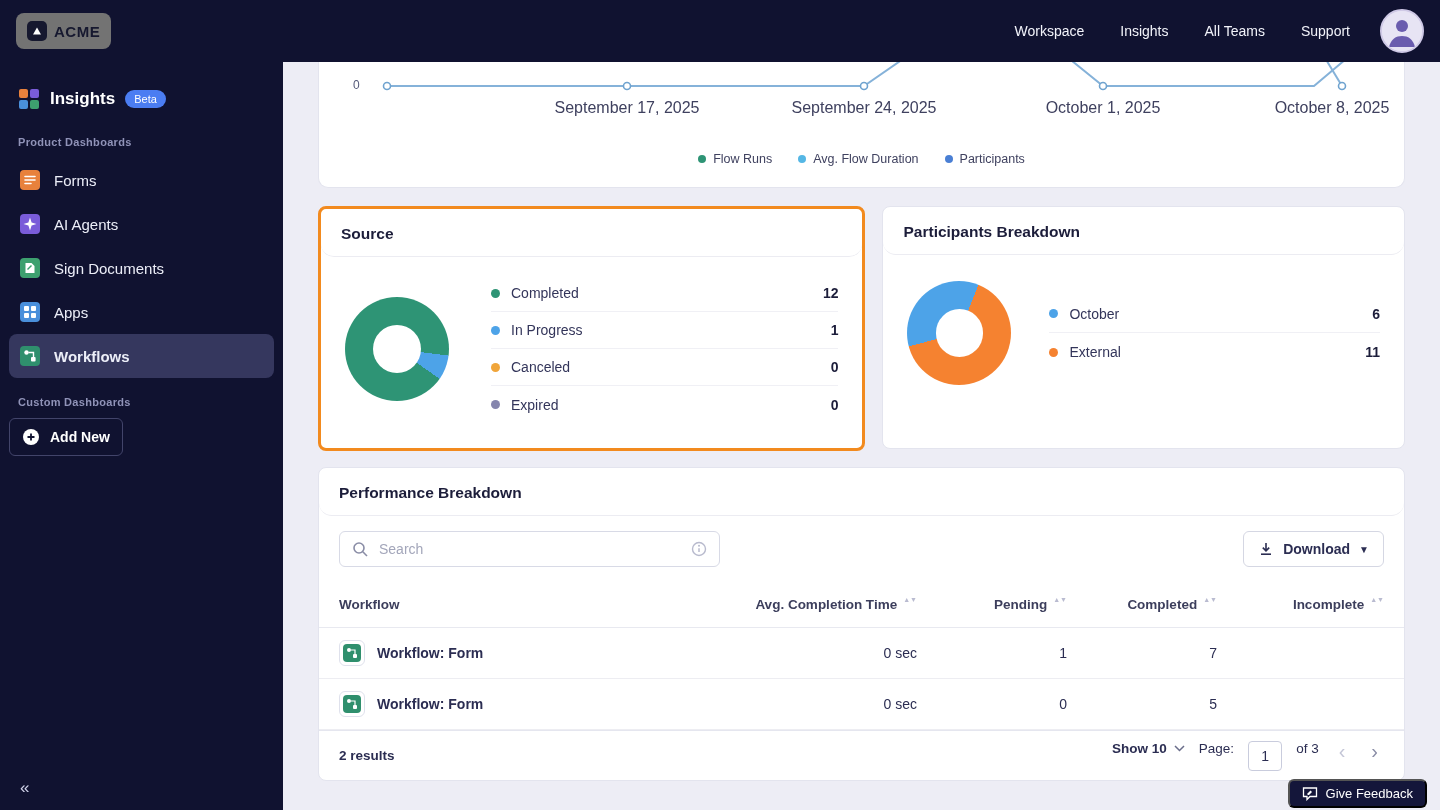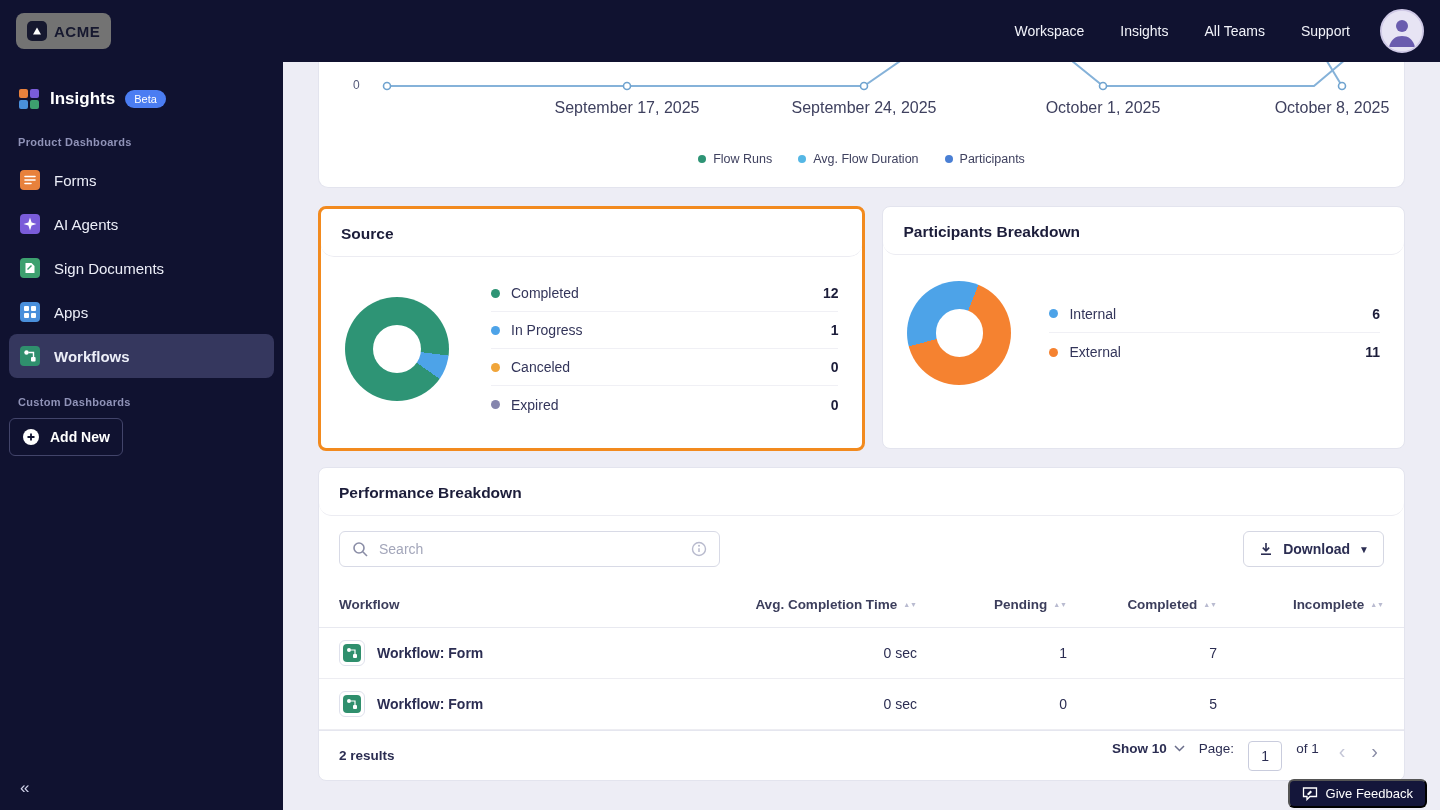--- a/index.html
+++ b/index.html
@@ -53,21 +53,21 @@
   
   .perf-card{width:1087px;margin-top:16px;height:314px;overflow:hidden;}
   .toolbar{display:flex;align-items:center;justify-content:space-between;padding:15px 20px;}
   .search{display:flex;align-items:center;gap:9px;width:381px;height:36px;border:1px solid #d8dae6;border-radius:6px;padding:0 12px;background:#fff;}
   .search input{border:none;outline:none;flex:1;font-size:14px;color:#33355a;font-family:"Liberation Sans",sans-serif;background:transparent;}
   .search input::placeholder{color:#a3a6ba;}
   .download-btn{display:flex;align-items:center;gap:9px;height:36px;border:1px solid #d5d7e3;border-radius:6px;padding:0 14px;background:#fff;font-size:14px;font-weight:700;color:#2b2d52;cursor:pointer;}
   .caret{font-size:10px;color:#2b2d52;}
   .tbl-row{display:grid;grid-template-columns:1fr 230px 150px 150px 167px;align-items:center;padding:0 20px;}
   .thead{height:46px;border-bottom:1px solid #e8e9f0;}
-  .th{display:flex;align-items:center;justify-content:flex-end;gap:6px;font-size:13.5px;font-weight:700;color:#3c3e5c;}
+  .th{display:flex;align-items:flex-start;justify-content:flex-end;gap:6px;font-size:13.5px;font-weight:700;color:#3c3e5c;}
   .th.first{justify-content:flex-start;}
   .sort{display:inline-flex;flex-direction:column;color:#b9bbd0;font-size:7px;line-height:5px;cursor:pointer;}
   .trow{height:51px;border-bottom:1px solid #ededf2;}
   .wf-cell{display:flex;align-items:center;gap:12px;}
   .wf-iconbox{width:26px;height:26px;border:1px solid #dfe1ec;border-radius:6px;display:flex;align-items:center;justify-content:center;background:#fff;}
   .wf-name{font-size:14px;font-weight:700;color:#2b2d52;}
   .num{font-size:14px;color:#2b2d52;text-align:right;}
   .tfoot{display:flex;align-items:center;justify-content:space-between;height:50px;padding:0 20px;border-top:1px solid #e5e6ef;}
   .results{font-size:13.5px;font-weight:700;color:#2b2d52;}
   .foot-right{display:flex;align-items:flex-start;gap:14px;font-size:13.5px;color:#2b2d52;}
@@ -242,21 +242,21 @@
 
     <section class="card participants-card">
       <div class="card-head">
         <span class="card-title">Participants Breakdown</span>
       </div>
       <div class="donut-body" style="padding-top:26px;">
         <div class="donut" style="background: conic-gradient(from 255deg, rgb(77, 163, 232) 0deg, rgb(77, 163, 232) 127.059deg, rgb(245, 130, 48) 127.059deg, rgb(245, 130, 48) 360deg);"></div>
         <div class="dlegend" style="margin-left:38px;">
           <div class="dlegend-row" style="height:38px;">
             <span class="dot" style="background: rgb(77, 163, 232);"></span>
-            <span class="dlegend-label">Internal</span>
+            <span class="dlegend-label">October</span>
             <span class="dlegend-value">6</span>
           </div>
           <div class="dlegend-row" style="height:38px;">
             <span class="dot" style="background: rgb(245, 130, 48);"></span>
             <span class="dlegend-label">External</span>
             <span class="dlegend-value">11</span>
           </div>
         </div>
       </div>
     </section>
@@ -352,21 +352,21 @@
       <span class="results">2 results</span>
       <div class="foot-right">
         <span class="show-sel">
           <span>Show 10</span>
           <svg width="11" height="7">
               <path d="M1 1l4.5 4.5L10 1" stroke="#6a6d8a" stroke-width="1.5" fill="none"></path>
             </svg>
         </span>
         <span>Page:</span>
         <input class="page-input" type="text" value="1" style="">
-        <span>of 1</span>
+        <span>of 3</span>
         <span class="pg-chevron pg-prev">‹</span>
         <span class="pg-chevron pg-next">›</span>
       </div>
     </div>
   </section>
 </main>
 
 <button class="feedback">
   <svg width="16" height="15">
       <path d="M1.5 2h13v8.5H8l-3 3v-3H1.5z" fill="none" stroke="#fff" stroke-width="1.3"></path>

